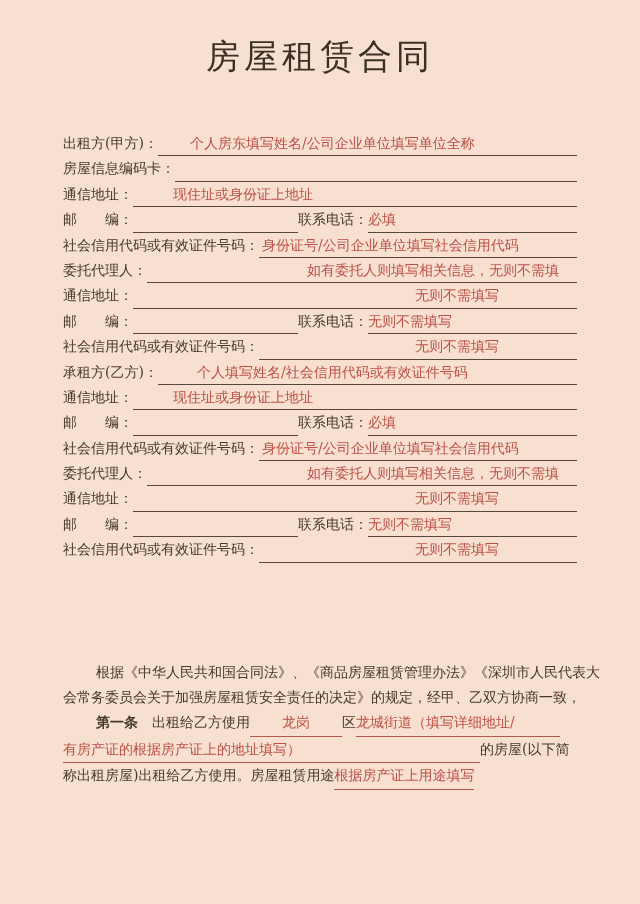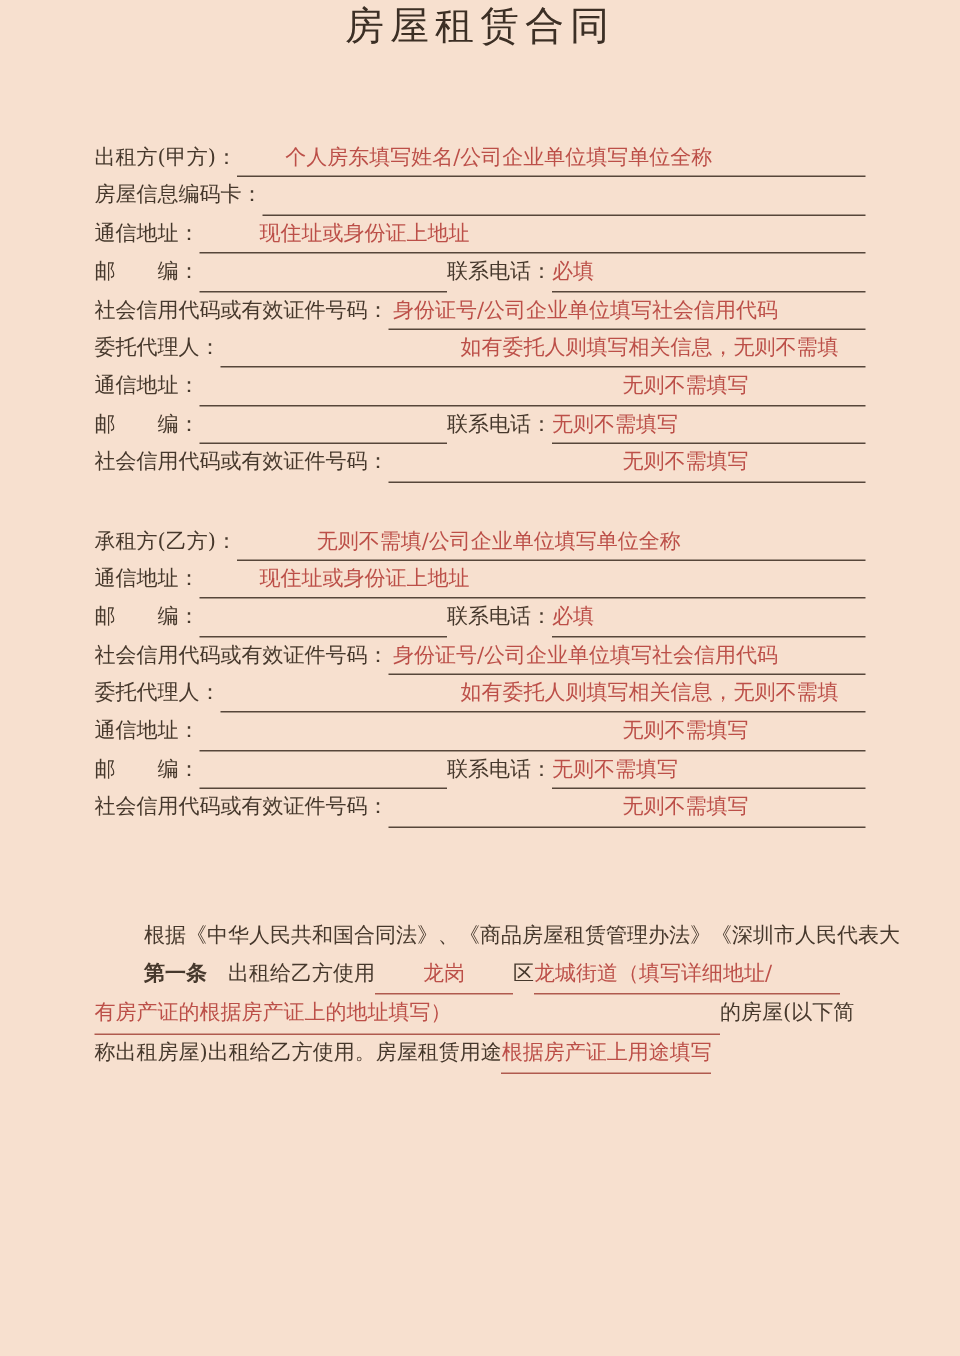--- a/index.html
+++ b/index.html
@@ -16,43 +16,44 @@
     color:var(--ink);
     box-sizing:border-box;
     padding:0 63px;
     overflow:hidden;
     position:relative;
     margin:0 auto;
     font-size:14px;
   }
   .title{
     text-align:center;
-    font-size:26px;
+    font-size:34px;
     letter-spacing:4px;
+    padding-top:38px;
     line-height:36px;
     color:#3c2f25;
     white-space:nowrap;
   }
   .section-a{margin-top:57px;}
-  .section-b{margin-top:27px;}
+  .section-b{}
   
   .row{display:flex;height:25.4px;position:relative;}
   .lbl{white-space:pre;line-height:25.4px;flex:none;}
   .ul{border-bottom:1px solid var(--line);line-height:25.4px;height:25.4px;box-sizing:border-box;white-space:nowrap;}
   .ul-flex{flex:1;min-width:0;}
   .ul-fixed{width:165px;flex:none;}
   .hint{font-style:normal;color:var(--red);white-space:nowrap;}
   .mode-center-l{text-align:center;padding-right:70px;}
   .mode-left40{padding-left:40px;}
   .mode-fill{padding-left:3px;}
   .mode-right{text-align:right;padding-right:18px;}
   .hint-center{text-align:left;padding-right:60px;}
   .hint-abs{position:absolute;left:352px;bottom:0;line-height:25.4px;font-style:normal;color:var(--red);white-space:nowrap;}
   
-  .clauses{margin-top:60px;}
+  .clauses{margin-top:97px;}
   .pline{line-height:25.4px;white-space:nowrap;}
   .indent{padding-left:33px;}
   .term{font-weight:bold;}
   .seg{display:inline-block;border-bottom:1px solid #b05a4e;line-height:25.4px;box-sizing:border-box;white-space:nowrap;}
   .seg .red{font-style:normal;color:var(--red);}
   .seg-district{width:92px;text-align:center;}
   .seg-street{width:204px;}
   .seg-addr{width:417px;text-align:left;}
   .seg-use{text-align:right;}
 </style>
@@ -104,21 +105,21 @@
       <div class="row">
         <span class="lbl">社会信用代码或有效证件号码：</span>
         <span class="ul ul-flex"></span>
         <i class="hint-abs">无则不需填写</i>
       </div>
     </div>
 
   <div class="section-b" id="party-b">
       <div class="row">
         <span class="lbl">承租方(乙方)：</span>
-        <span class="ul ul-flex mode-center-l"><i class="hint">无则不需填/公司企业单位填写单位全称</i></span>
+        <span class="ul ul-flex mode-center-l"><i class="hint">个人填写姓名/社会信用代码或有效证件号码</i></span>
       </div>
       <div class="row">
         <span class="lbl">通信地址：</span>
         <span class="ul ul-flex mode-left40"><i class="hint">现住址或身份证上地址</i></span>
       </div>
       <div class="row">
         <span class="lbl">邮　　编：</span>
         <span class="ul ul-fixed"></span>
         <span class="lbl">联系电话：</span>
         <span class="ul ul-flex hint-center"><i class="hint">必填</i></span>
@@ -144,20 +145,21 @@
       </div>
       <div class="row">
         <span class="lbl">社会信用代码或有效证件号码：</span>
         <span class="ul ul-flex"></span>
         <i class="hint-abs">无则不需填写</i>
       </div>
     </div>
 
   <div class="clauses">
     <div class="pline indent">根据《中华人民共和国合同法》、《商品房屋租赁管理办法》《深圳市人民代表大</div>
+    <div class="pline">会常务委员会关于加强房屋租赁安全责任的决定》的规定，经甲、乙双方协商一致，</div>
 
     <div class="pline indent"><span class="term">第一条</span><span>　出租给乙方使用</span><span class="seg seg-district"><i class="red">龙岗</i></span><span>区</span><span class="seg seg-street"><i class="red">龙城街道（填写详细地址/</i></span></div>
 
     <div class="pline"><span class="seg seg-addr"><i class="red">有房产证的根据房产证上的地址填写）</i></span><span>的房屋(以下简</span></div>
 
     <div class="pline"><span>称出租房屋)出租给乙方使用。房屋租赁用途</span><span class="seg seg-use"><i class="red">根据房产证上用途填写</i></span></div>
   </div>
 
 </div>
 

